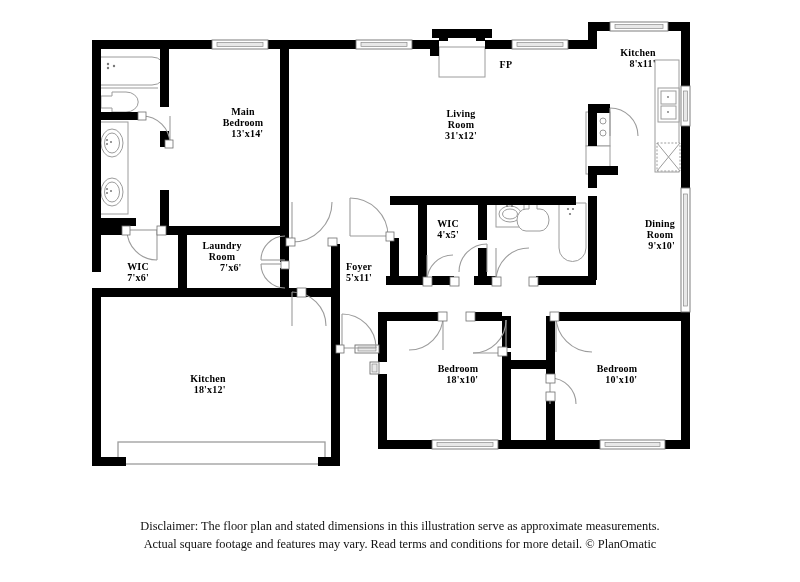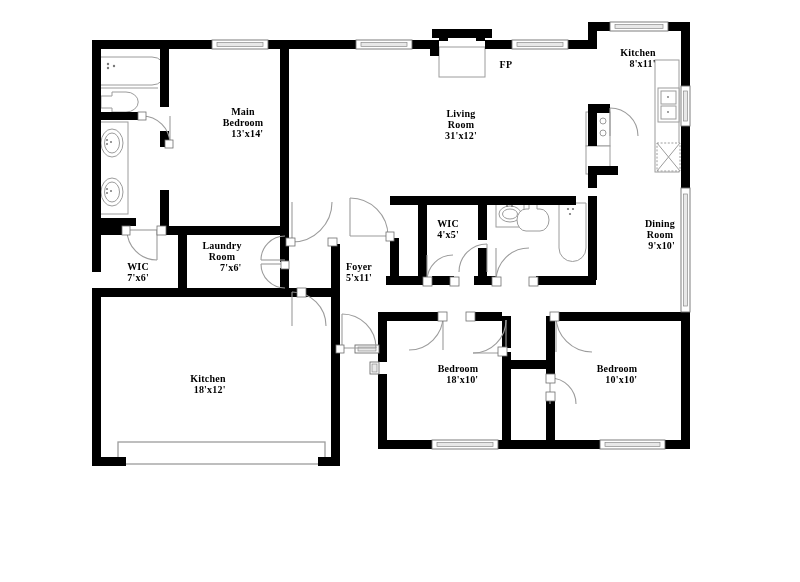--- a/index.html
+++ b/index.html
@@ -431,14 +431,18 @@
     <span class="rl-dim">18'x10'</span>
   </div>
 
   <div class="room-label" style="left:617px; top:374px;">
     <span class="rl-name">Bedroom</span>
     <span class="rl-dim">10'x10'</span>
   </div>
 
   <div class="fp-label" style="left:462px; top:64px;">FP</div>
 
+  <div id="disclaimer">
+    <div>Disclaimer: The floor plan and stated dimensions in this illustration serve as approximate measurements.</div>
+    <div>Actual square footage and features may vary. Read terms and conditions for more detail. © PlanOmatic</div>
+  </div>
 
 </div>
 
 </body></html>

